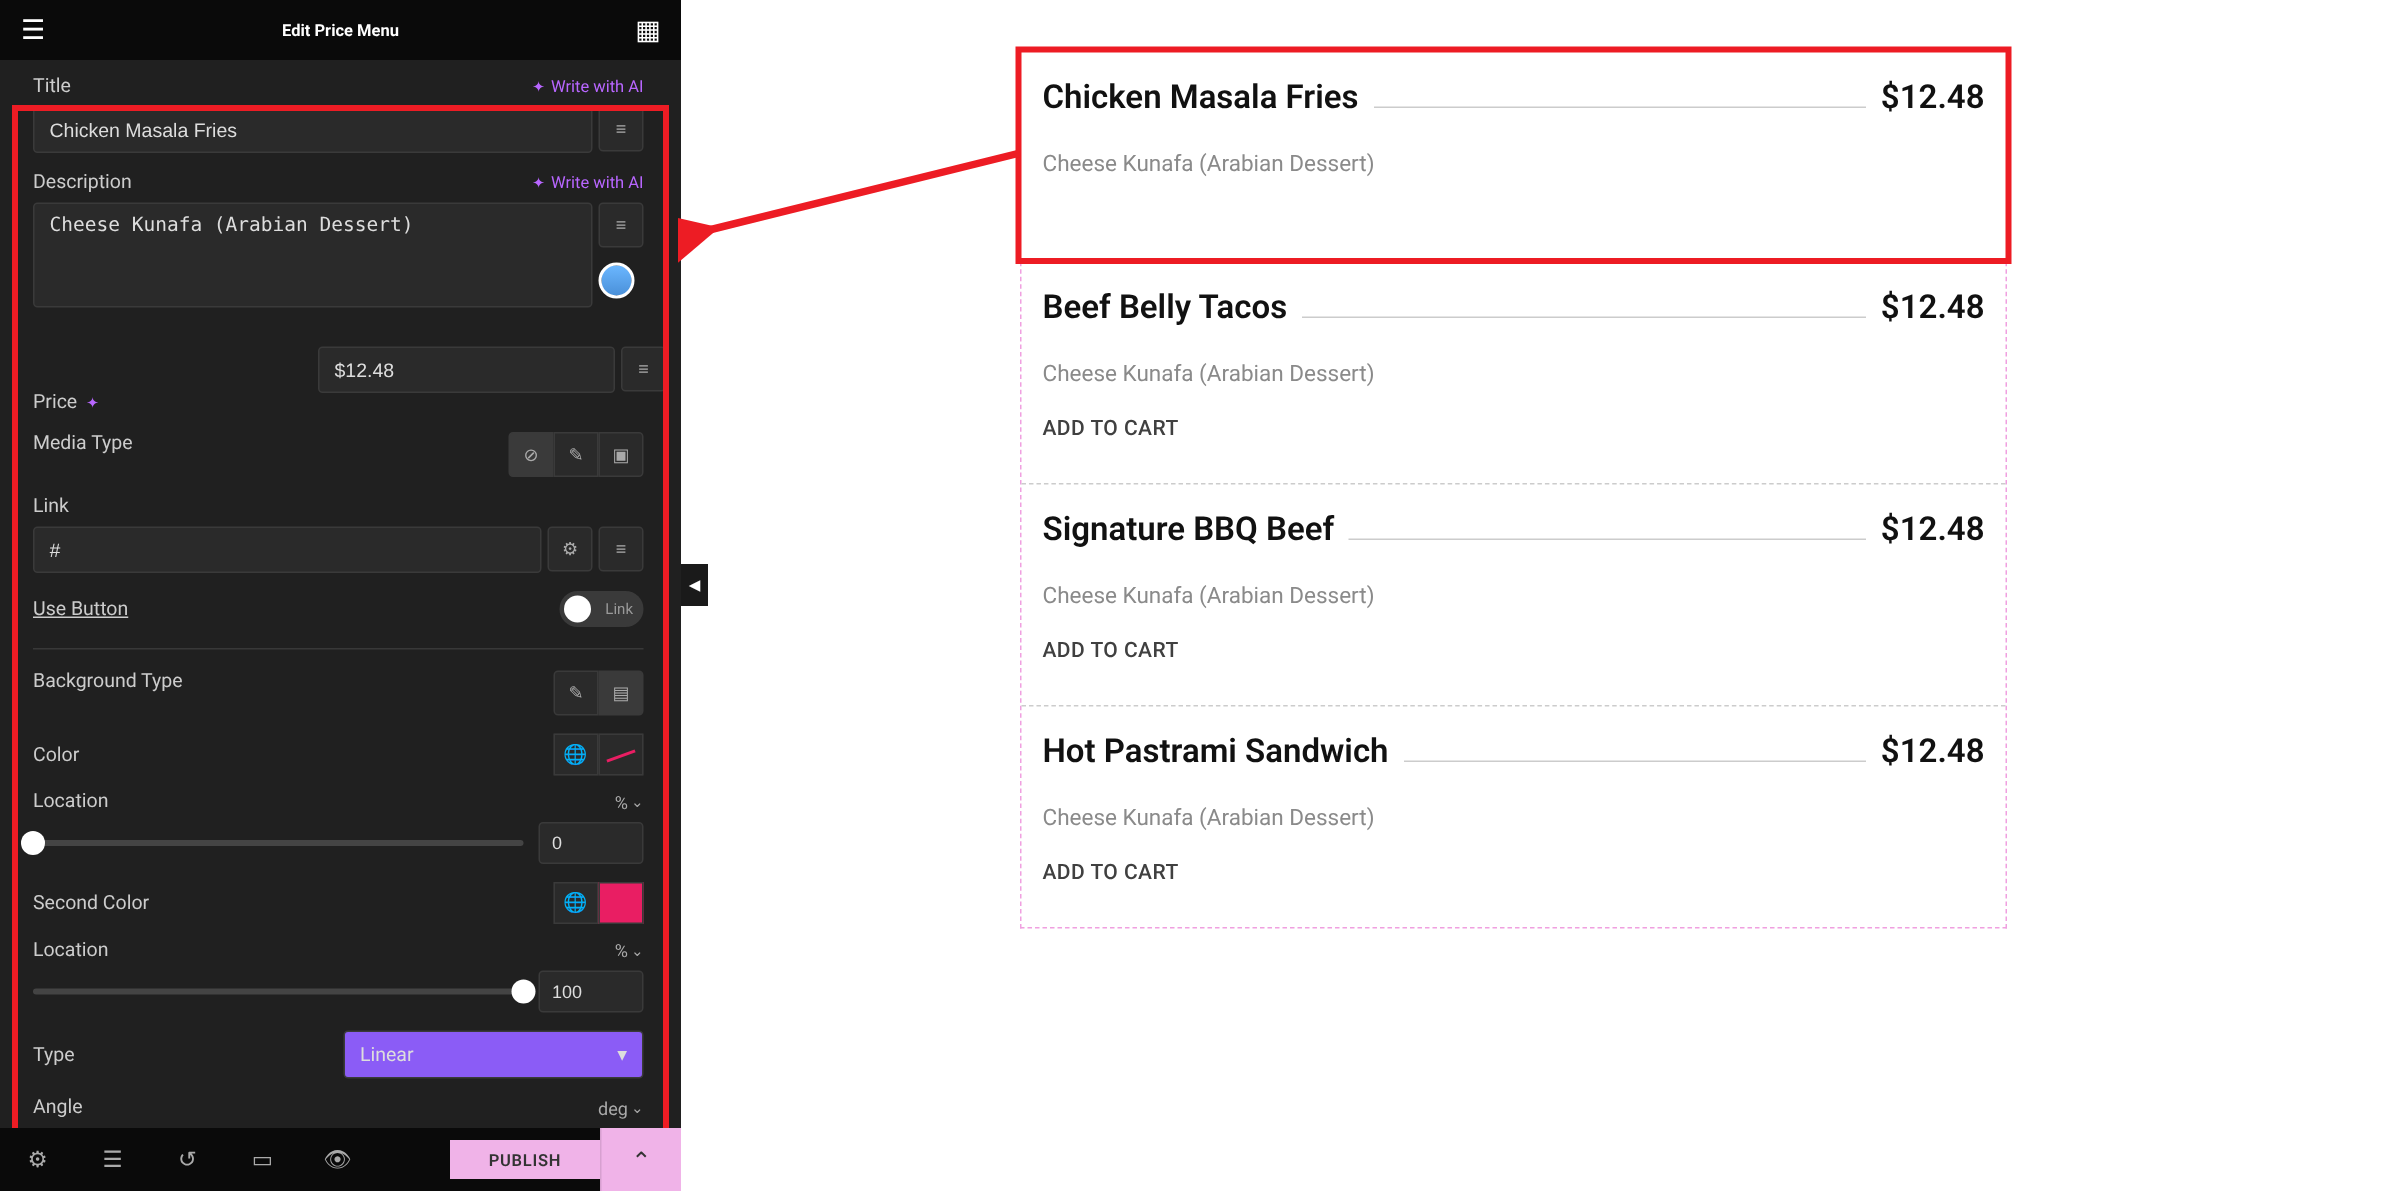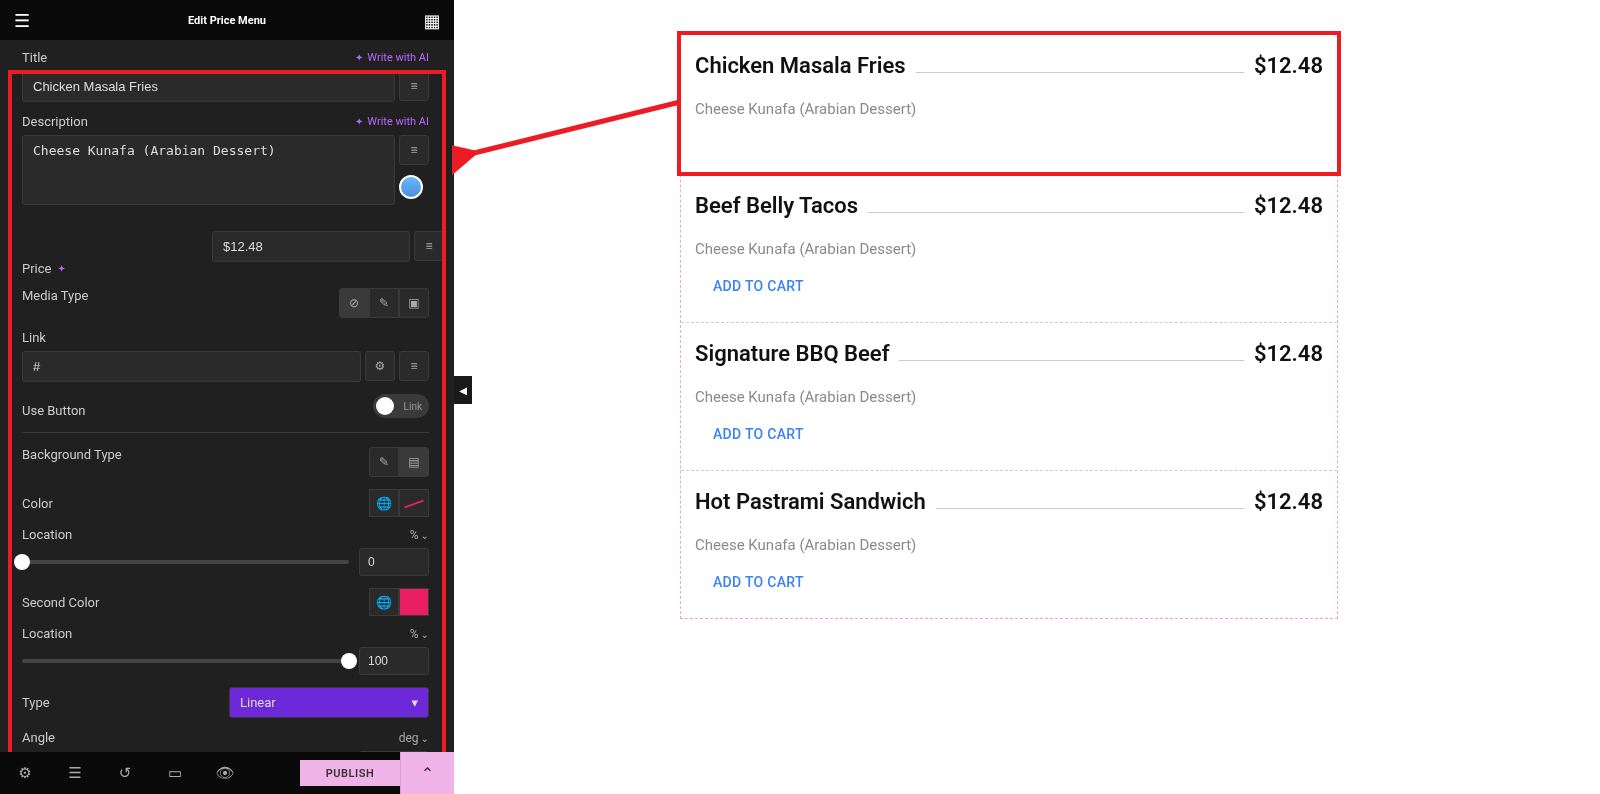--- a/index.html
+++ b/index.html
@@ -34,21 +34,21 @@
 .price-row { display: flex; align-items: center; gap: 10px; }
 .price-row .form-label { min-width: 180px; display: flex; align-items: center; gap: 6px; margin-top: 44px; }
 .price-row .form-label::after { content: "✦"; color: #b866ff; font-size: 10px; }
 
 .media-row, .bgtype-row { display: flex; justify-content: space-between; }
 .btn-group { display: flex; gap: 0; }
 .btn-group .icon-btn { border-radius: 0; }
 .btn-group .icon-btn:first-child { border-radius: 3px 0 0 3px; }
 .btn-group .icon-btn:last-child { border-radius: 0 3px 3px 0; }
 
-.toggle-row { display: flex; justify-content: space-between; align-items: flex-end; margin-bottom: 14px; }
+.toggle-row { display: flex; justify-content: space-between; align-items: center; margin-bottom: 14px; text-decoration: underline; }
 .toggle { width: 56px; height: 24px; background: #3a3a3a; border-radius: 12px; position: relative; cursor: pointer; display: flex; align-items: center; }
 .toggle-knob { width: 18px; height: 18px; background: #fff; border-radius: 50%; position: absolute; left: 3px; }
 .toggle-label { font-size: 10px; color: #999; position: absolute; right: 7px; }
 
 .color-row { display: flex; justify-content: space-between; align-items: center; margin-bottom: 10px; }
 .color-group { display: flex; gap: 0; }
 .color-swatch { width: 30px; height: 28px; border: 1px solid #3a3a3a; cursor: pointer; }
 .swatch-none { background: #2a2a2a; position: relative; }
 .swatch-none::after { content: ""; position: absolute; left: 4px; right: 4px; top: 50%; border-top: 2px solid #e91e63; transform: rotate(-20deg); }
 .swatch-pink { background: #e91e63; }
@@ -57,21 +57,21 @@
 .unit-row { display: flex; justify-content: space-between; align-items: flex-end; margin-bottom: 6px; }
 .unit { font-size: 12px; color: #aaa; display: flex; align-items: center; gap: 2px; }
 .unit::after { content: "⌄"; font-size: 10px; }
 
 .slider-row { display: flex; align-items: center; gap: 10px; margin-bottom: 12px; }
 .slider { flex: 1; height: 4px; background: #444; border-radius: 2px; position: relative; }
 .slider-thumb { width: 16px; height: 16px; background: #fff; border-radius: 50%; position: absolute; top: -6px; margin-left: -8px; }
 .slider-val { width: 70px; background: #2a2a2a; border: 1px solid #3a3a3a; color: #ddd; padding: 6px 8px; font-size: 12px; border-radius: 3px; text-align: left; }
 
 .select-row { display: flex; justify-content: space-between; align-items: center; margin-bottom: 12px; }
-.select { width: 200px; background: #6d28d9; border: 1px solid #3a3a3a; color: #ddd; padding: 7px 10px; font-size: 13px; border-radius: 3px; display: flex; justify-content: space-between; align-items: center; cursor: pointer; }
+.select { width: 200px; background: #8b5cf6; border: 1px solid #3a3a3a; color: #ddd; padding: 7px 10px; font-size: 13px; border-radius: 3px; display: flex; justify-content: space-between; align-items: center; cursor: pointer; }
 
 .divider { height: 1px; background: #383838; margin: 10px 0 14px; }
 
 .sidebar-footer { height: 42px; background: #0a0a0a; display: flex; align-items: center; }
 .footer-icons { display: flex; flex: 1; }
 .footer-icon { width: 50px; height: 42px; display: flex; align-items: center; justify-content: center; color: #aaa; cursor: pointer; font-size: 15px; }
 .publish-btn { width: 100px; height: 26px; background: #f0b3e8; color: #333; font-size: 11px; font-weight: 600; display: flex; align-items: center; justify-content: center; cursor: pointer; letter-spacing: 0.5px; }
 .publish-caret { width: 54px; height: 42px; background: #f0b3e8; color: #333; display: flex; align-items: center; justify-content: center; cursor: pointer; border-left: 1px solid rgba(0,0,0,0.1); }
 
 .collapse-tab { position: absolute; left: 454px; top: 376px; width: 18px; height: 28px; background: #1a1a1a; color: #fff; display: flex; align-items: center; justify-content: center; cursor: pointer; font-size: 10px; }
@@ -79,21 +79,21 @@
 .canvas { position: absolute; left: 680px; top: 34px; width: 658px; }
 .menu-card { border: 1px dashed #f0a0e0; background: #fff; padding: 0; }
 .menu-item { padding: 18px 14px 28px; border-bottom: 1px dashed #ccc; }
 .menu-item:last-child { border-bottom: none; }
 .menu-item.selected { border: 4px solid #ed1c24; margin: -4px -4px -1px -4px; padding: 18px 14px 54px; position: relative; z-index: 2; background: #fff; }
 .item-head { display: flex; align-items: baseline; gap: 10px; }
 .item-title { font-size: 22px; font-weight: 600; color: #111; white-space: nowrap; }
 .item-line { flex: 1; border-bottom: 1px solid #ccc; margin-bottom: 5px; }
 .item-price { font-size: 22px; font-weight: 600; color: #111; white-space: nowrap; }
 .item-desc { font-size: 15px; color: #8a8a8a; margin-top: 22px; }
-.item-cart { font-size: 14px; font-weight: 500; color: #3b82f6; margin-top: 20px; letter-spacing: 0.3px; cursor: pointer; margin-left: 18px; }
+.item-cart { font-size: 14px; font-weight: 500; color: #404040; margin-top: 20px; letter-spacing: 0.3px; cursor: pointer; }
 
 .arrow { position: absolute; z-index: 10; pointer-events: none; }
 </style>
 </head>
 <body>
 
 <div class="sidebar">
   <div class="sidebar-header">
     <span class="hamburger">☰</span>
     <span class="sidebar-title">Edit Price Menu</span>

